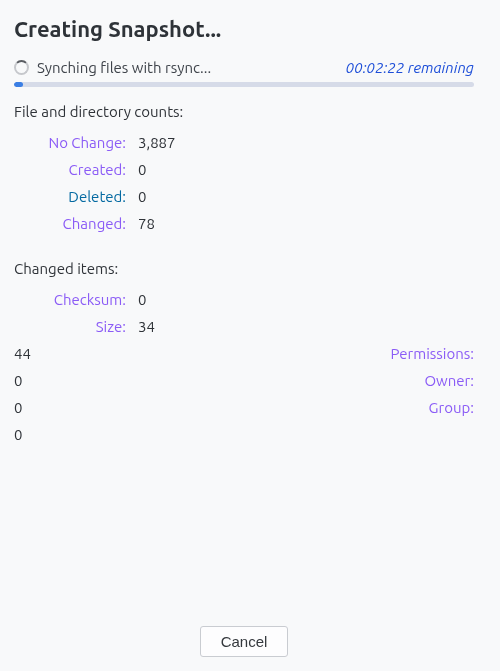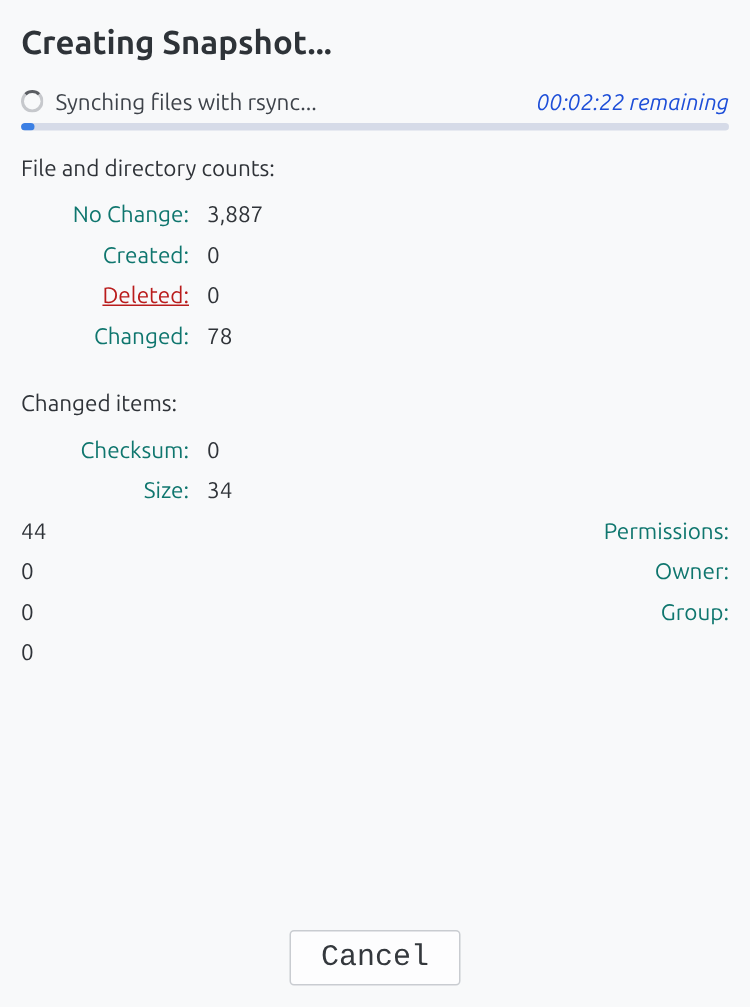--- a/index.html
+++ b/index.html
@@ -7,21 +7,21 @@
     margin: 0;
     font-family: "Segoe UI", "Ubuntu", "Cantarell", "Helvetica Neue", sans-serif;
     background: #f8f9fa;
     color: #30343a;
     width: 500px;
     height: 671px;
     overflow: hidden;
     font-size: 15px;
   }
   .window {
-    padding: 12px 14px 14px 14px;
+    padding: 12px 26px 14px 14px;
     display: flex;
     flex-direction: column;
     height: 100%;
   }
   .title {
     font-size: 22px;
     font-weight: 700;
     color: #2e3338;
     margin: 4px 0 18px 0;
   }
@@ -70,39 +70,39 @@
   }
   .stats {
     display: grid;
     grid-template-columns: 112px auto;
     column-gap: 12px;
     row-gap: 10px;
     margin-bottom: 22px;
   }
   .label {
     text-align: right;
-    color: #0f766e;
+    color: #8b5cf6;
   }
-  .label.muted { color: #b91c1c; text-decoration: underline; }
+  .label.muted { color: #0369a1; }
   .value { color: #2f3338; }
   .spacer { flex: 1; }
   .footer {
     display: flex;
     justify-content: center;
     padding-top: 10px;
   }
   button.cancel {
     padding: 6px 20px;
-    font-size: 20px;
+    font-size: 15px;
     background: #fdfdfe;
     border: 1px solid #c9ccd1;
     border-radius: 3px;
     color: #34383d;
     cursor: pointer;
-    font-family: Liberation Mono, monospace;
+    font-family: Liberation Sans, sans-serif;
   }
 </style>
 </head>
 <body>
 
 <div class="window">
 
   <div class="title">Creating Snapshot...</div>
 
   <div class="status-row">

